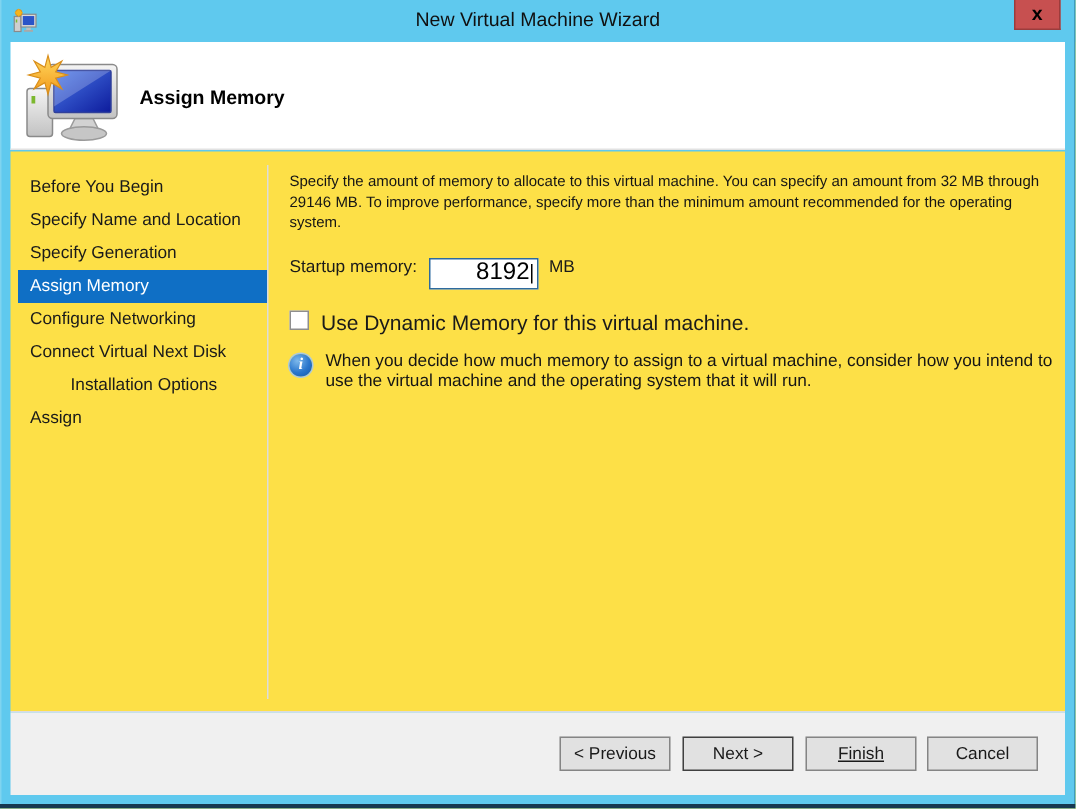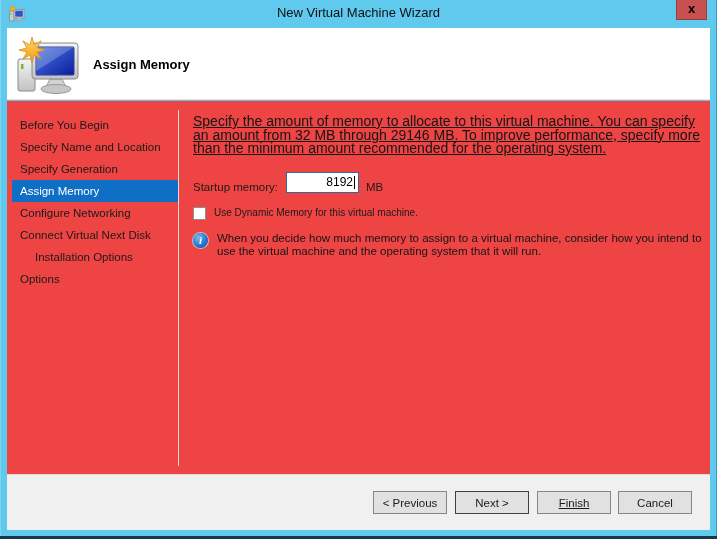--- a/index.html
+++ b/index.html
@@ -38,49 +38,49 @@
   }
   .wizard-header .hicon { position:absolute; left:8px; top:7px; }
   .wizard-header .htitle {
     position:absolute; left:86px; top:29px;
     font-size:13px; font-weight:bold; color:#000;
   }
 
   
   .wizard-body {
     position:absolute; left:7px; top:101px; width:703px; height:373px;
-    background:#ef4444;
+    background:#fde047;
   }
   .divider { position:absolute; left:171px; top:9px; bottom:8px; width:1px; background:#dcdcdc; }
 
   .sidebar { position:absolute; left:0; top:13px; width:171px; }
   .nav-item {
     height:22px; line-height:22px; padding-left:13px;
     font-size:11.5px; color:#1a1a1a; cursor:default; white-space:nowrap;
   }
-  .nav-item.indent { padding-left:28px; }
+  .nav-item.indent { padding-left:40px; }
   .nav-item.selected {
     margin-left:5px; padding-left:8px;
     background:#0f6fc5; color:#ffffff;
   }
 
   .content { position:absolute; left:172px; top:0; width:531px; height:100%; padding:14px 8px 0 14px; }
-  .desc { font-size:14px; line-height:13.5px; width:510px; color:#151515;text-decoration:underline; }
-
-  .startup-row { margin-top:16px; height:21px; display:flex; align-items:flex-end; font-size:11.5px; }
+  .desc { font-size:10px; line-height:13.5px; width:510px; color:#151515; }
+
+  .startup-row { margin-top:16px; height:21px; display:flex; align-items:flex-start; font-size:11.5px; }
   .mem-input-wrap { position:relative; margin-left:8px; }
   .mem-input {
     width:73px; height:21px; border:1px solid #2d6a9f; background:#fff;
-    font-family:"Liberation Sans", sans-serif; font-size:12px;
+    font-family:"Liberation Sans", sans-serif; font-size:16px;
     text-align:right; padding-right:5px; color:#000; outline:none;
   }
   .caret { position:absolute; right:4px; top:4px; width:1px; height:13px; background:#000; }
   .mem-unit { margin-left:7px; }
 
-  .checkbox-row { margin-top:14px; display:flex; font-size:10px; }
+  .checkbox-row { margin-top:14px; display:flex; font-size:14px; }
   .checkbox {
     width:13px; height:13px; background:#fff; border:1px solid #8e8e8e;
     margin-right:8px; flex:0 0 auto;
   }
 
   .info-row { margin-top:12px; display:flex; }
   .info-icon {
     width:15px; height:15px; border-radius:50%; flex:0 0 auto; margin-top:1px;
     background:radial-gradient(circle at 35% 30%, #7db9ec, #2a76cc 55%, #1257ab);
     box-shadow:0 0 0 1px #a9c9e4;
@@ -152,21 +152,21 @@
 
 <div class="wizard-body">
   <div class="sidebar">
     <div class="nav-item">Before You Begin</div>
     <div class="nav-item">Specify Name and Location</div>
     <div class="nav-item">Specify Generation</div>
     <div class="nav-item selected">Assign Memory</div>
     <div class="nav-item">Configure Networking</div>
     <div class="nav-item">Connect Virtual Next Disk</div>
     <div class="nav-item indent">Installation Options</div>
-    <div class="nav-item">Options</div>
+    <div class="nav-item">Assign</div>
   </div>
   <div class="divider"></div>
 
   <div class="content">
     <div class="desc">Specify the amount of memory to allocate to this virtual machine. You can specify an amount from 32 MB through 29146 MB. To improve performance, specify more than the minimum amount recommended for the operating system.</div>
 
     <div class="startup-row">
       <span>Startup memory:</span>
       <span class="mem-input-wrap">
         <input class="mem-input" type="text" value="8192" style="">

